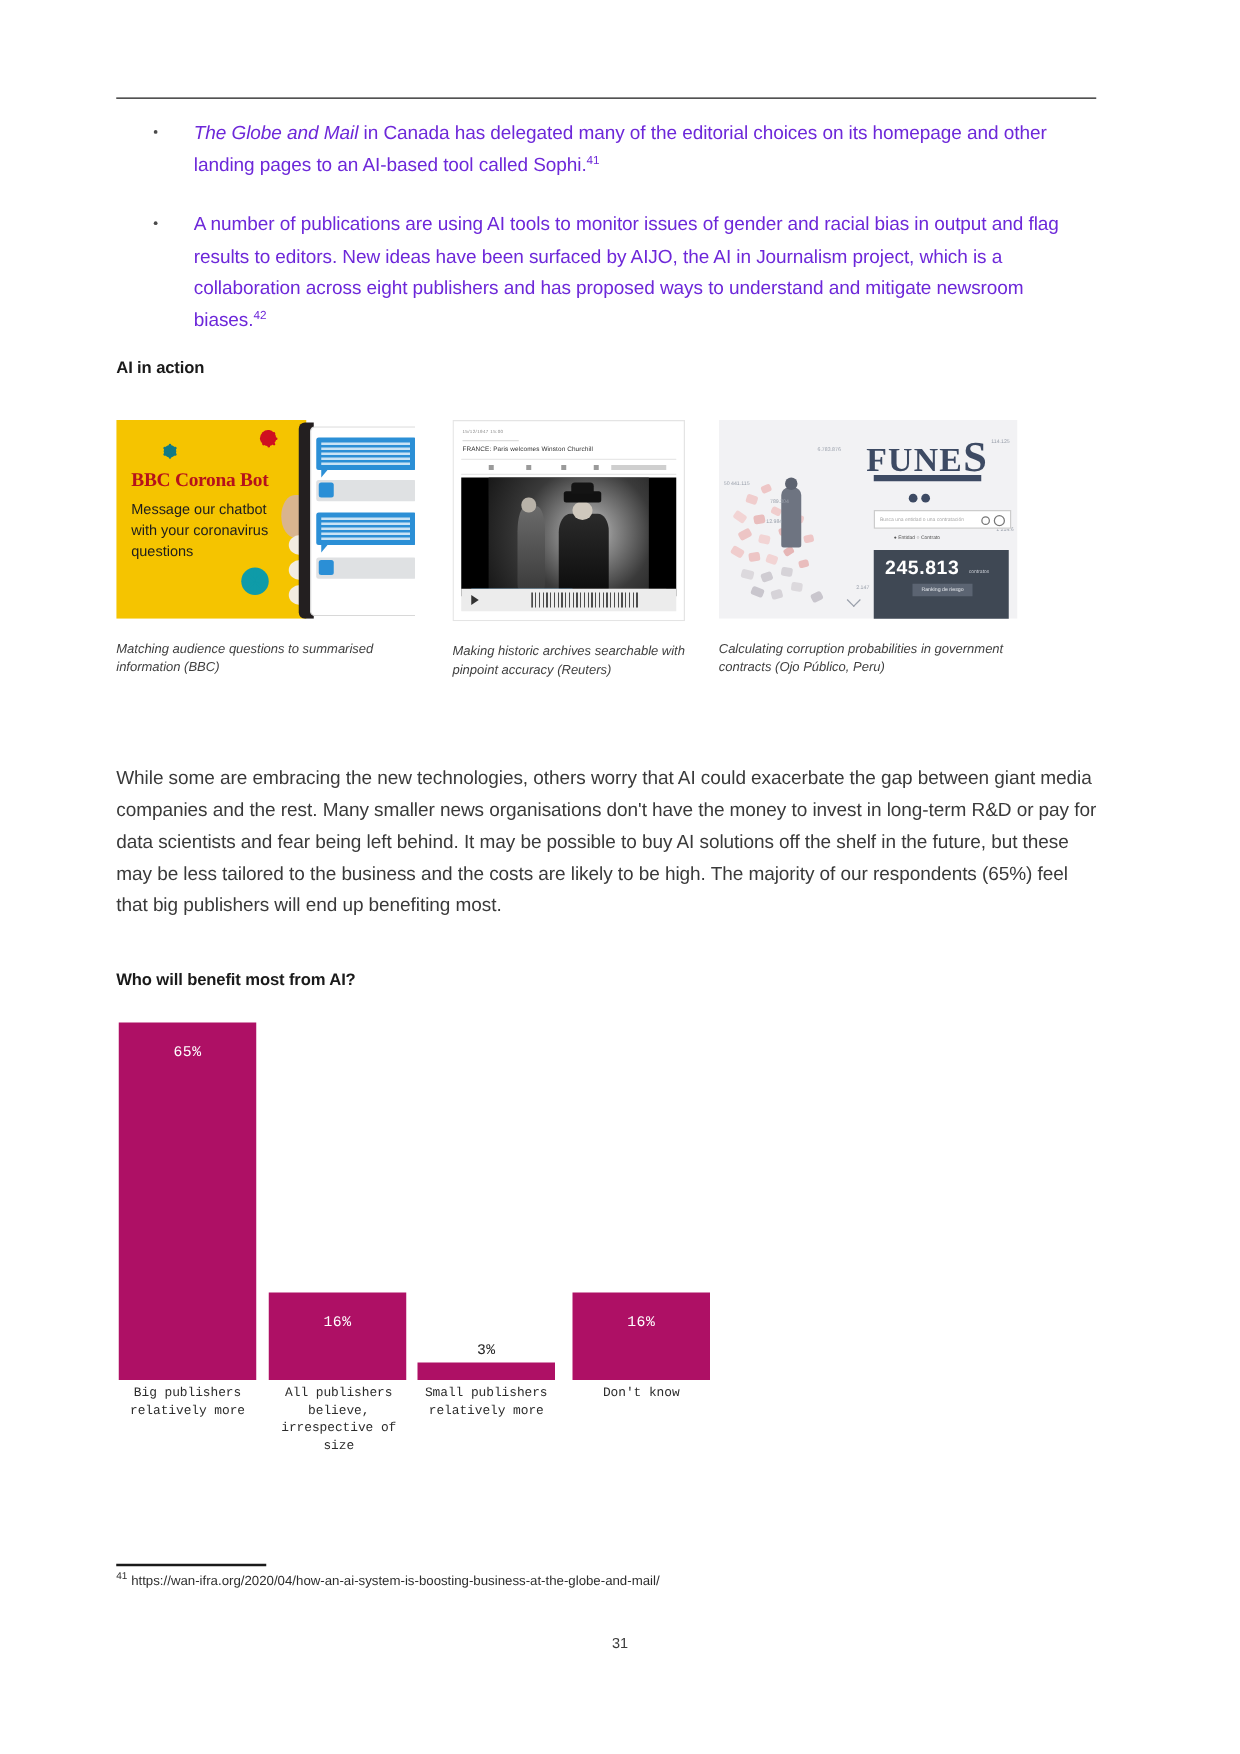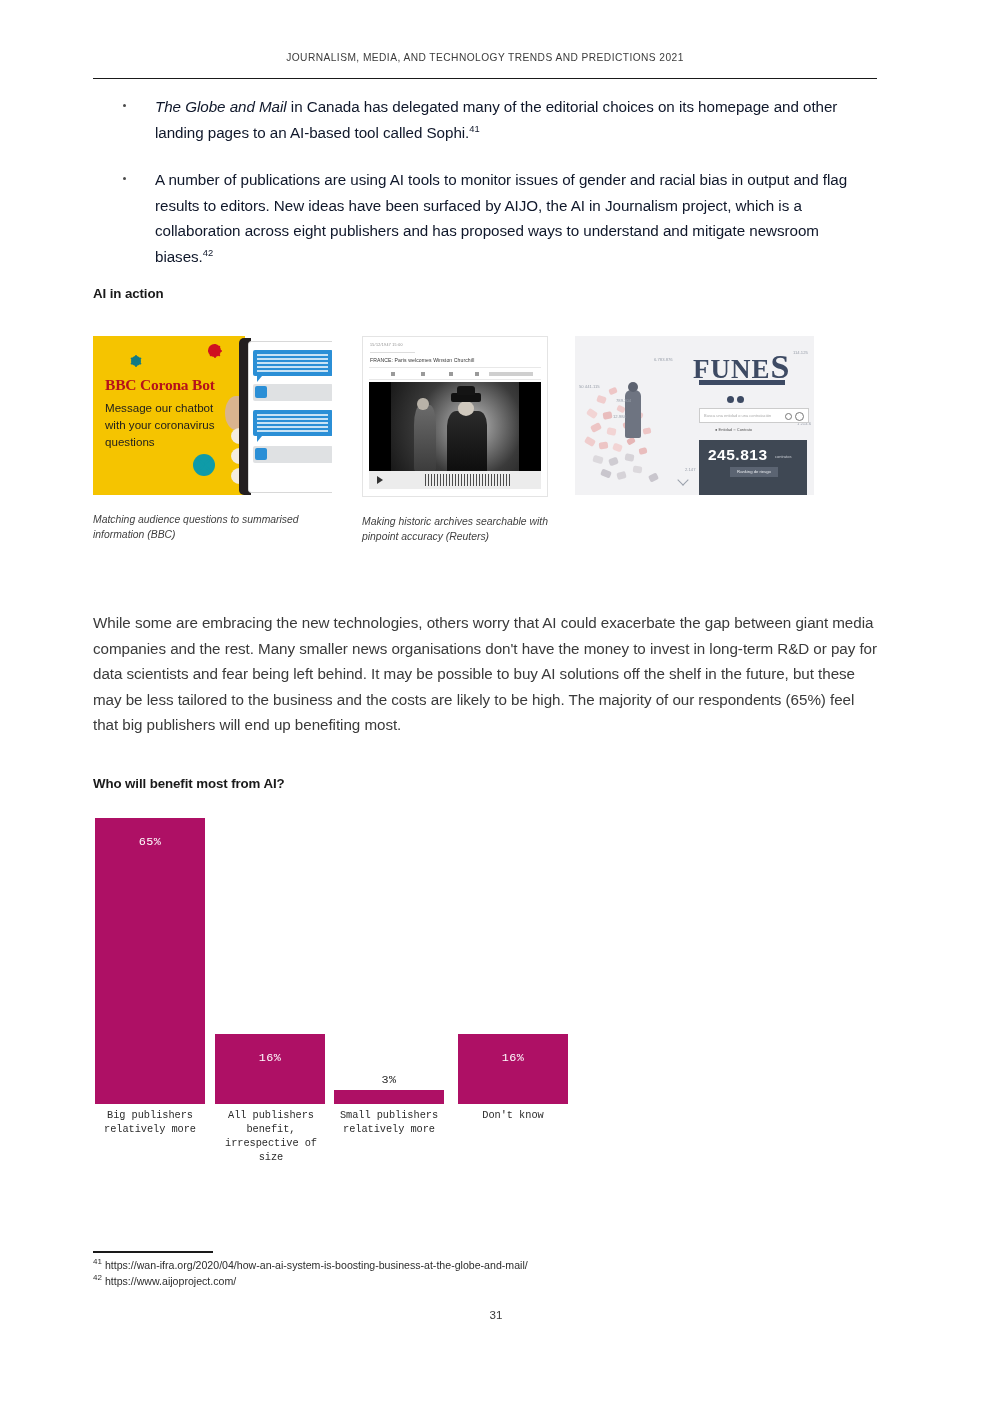--- a/index.html
+++ b/index.html
@@ -47,21 +47,21 @@
     position: absolute;
     left: 93px;
     top: 94px;
     width: 784px;
   }
   .bullet {
     position: relative;
     padding-left: 62px;
     font-size: 15.2px;
     line-height: 25.5px;
-    color: #0f172a;
+    color: #6d28d9;
     letter-spacing: -0.05px;
   }
   .bullet + .bullet { margin-top: 22px; }
   .bullet .dot {
     position: absolute;
     left: 30px;
     top: 10px;
     width: 3.4px;
     height: 3.4px;
     border-radius: 50%;
@@ -516,21 +516,20 @@
     text-align: center;
     font-size: 11.6px;
     color: #3a3a3a;
   }
 </style>
 </head>
 <body>
 
 <div class="page">
 
-  <div class="running-header">JOURNALISM, MEDIA, AND TECHNOLOGY TRENDS AND PREDICTIONS 2021</div>
   <div class="header-rule"></div>
 
   <div class="bullets">
     <div class="bullet">
       <span class="dot"></span>
       <i>The Globe and Mail</i><span> in Canada has delegated many of the editorial choices on its homepage and other landing pages to an AI-based tool called Sophi.</span><sup>41</sup>
     </div>
     <div class="bullet">
       <span class="dot"></span>
       <span>A number of publications are using AI tools to monitor issues of gender and racial bias in output and flag results to editors. New ideas have been surfaced by AIJO, the AI in Journalism project, which is a collaboration across eight publishers and has proposed ways to understand and mitigate newsroom biases.</span><sup>42</sup>
@@ -700,20 +699,21 @@
             ○ <span>Contrato</span>
           </div>
 
           <div class="fn-counterbox">
             <span class="fn-count">245.813</span>
             <span class="fn-countlabel">contratos</span>
             <span class="fn-btn">Ranking de riesgo</span>
           </div>
         </div>
       </div>
+      <div class="fig-caption">Calculating corruption probabilities in government contracts (Ojo Público, Peru)</div>
     </div>
   </div>
 
   <div class="body-para">While some are embracing the new technologies, others worry that AI could exacerbate the gap between giant media companies and the rest. Many smaller news organisations don't have the money to invest in long-term R&amp;D or pay for data scientists and fear being left behind. It may be possible to buy AI solutions off the shelf in the future, but these may be less tailored to the business and the costs are likely to be high. The majority of our respondents (65%) feel that big publishers will end up benefiting most.</div>
 
   <div class="h-sub" id="chart-heading">Who will benefit most from AI?</div>
 
   <div class="chart">
     <div class="plot">
 
@@ -735,39 +735,36 @@
       <div class="bar-col" style="left:365px;">
         <div class="bar" style="height:70px;"></div>
         <div class="bar-value inside" style="top:233px;">16%</div>
       </div>
 
       <div class="cat-label" style="left:2px;">
         <div>Big publishers</div>
         <div>relatively more</div>
       </div>
       <div class="cat-label" style="left:119px;width:118px;">
-        <div>All publishers benefit,</div>
+        <div>All publishers believe,</div>
         <div>irrespective of size</div>
       </div>
       <div class="cat-label" style="left:241px;">
         <div>Small publishers</div>
         <div>relatively more</div>
       </div>
       <div class="cat-label" style="left:365px;">
         <div>Don't know</div>
       </div>
     </div>
   </div>
 
 
   <div class="fn-rule"></div>
   <div class="footnotes">
     <div class="footnote">
       <sup>41</sup><span>https://wan-ifra.org/2020/04/how-an-ai-system-is-boosting-business-at-the-globe-and-mail/</span>
     </div>
-    <div class="footnote">
-      <sup>42</sup><span>https://www.aijoproject.com/</span>
-    </div>
   </div>
 
   <div class="page-number">31</div>
 
 </div>
 
 </body></html>

